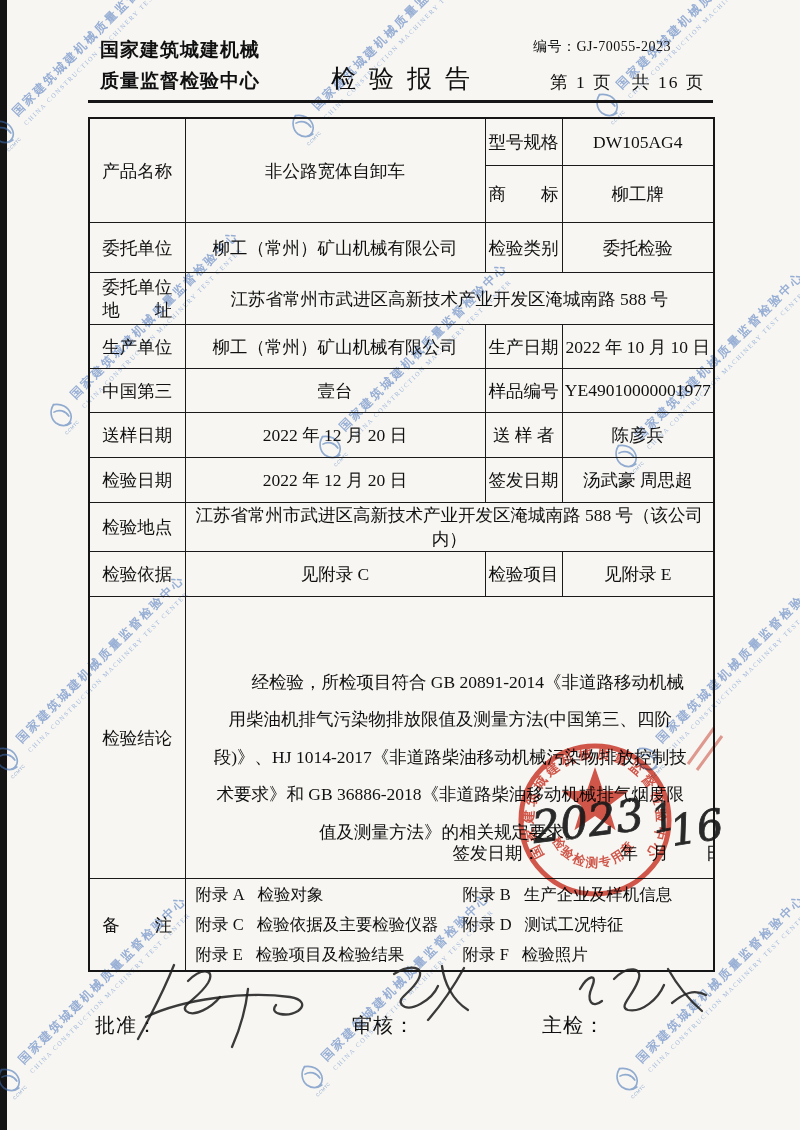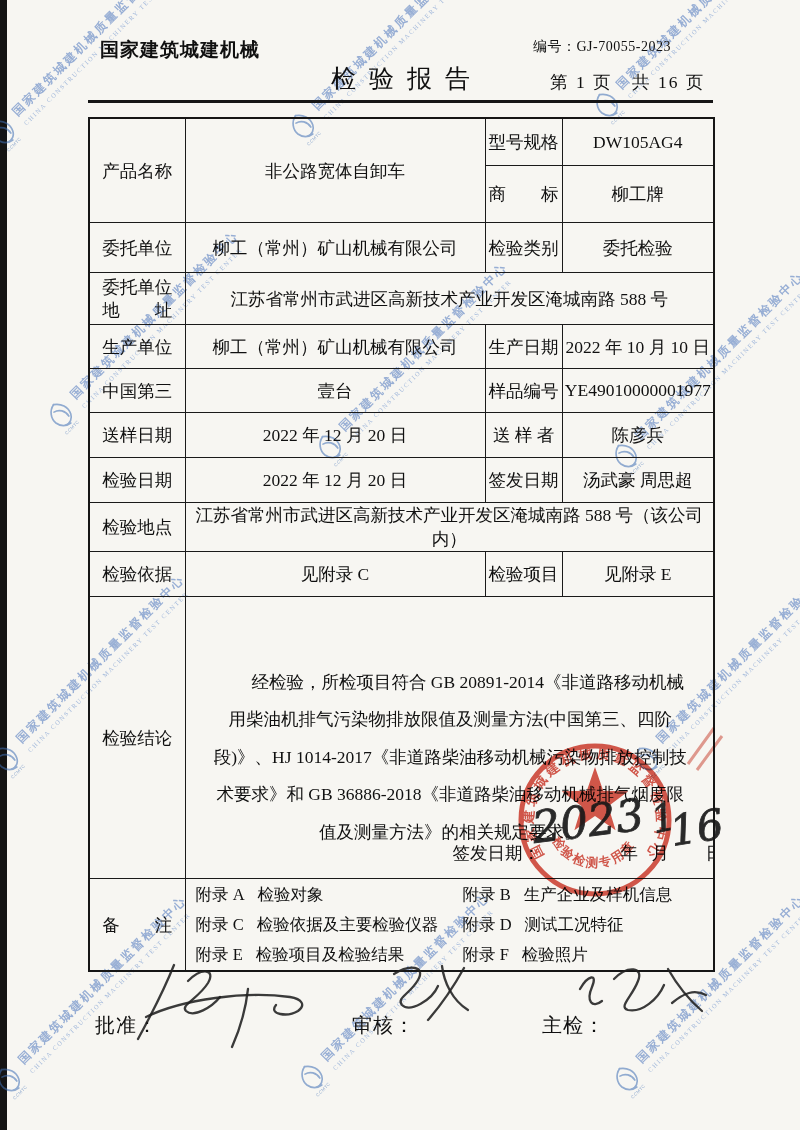--- a/index.html
+++ b/index.html
@@ -193,20 +193,21 @@
       <path d="M13,11 C21,13 26,21 24,30"></path>
       <text x="3" y="47">CCMTC</text>
     </svg>
     <div class="wm-lines">
       <div class="wm-cn">国家建筑城建机械质量监督检验中心</div>
       <div class="wm-en">CHINA CONSTRUCTION MACHINERY TEST CENTER</div>
     </div>
   </div>
     <div class="org">
     <div>国家建筑城建机械</div>
+    <div>质量监督检验中心</div>
   </div>
   <div class="title">检验报告</div>
   <div class="rno">
     <span>编号：</span><span>GJ-70055-2023</span>
   </div>
   <div class="pginfo">第 1 页　共 16 页</div>
   <div class="header-rule"></div>
 
   <table class="rpt">
     <colgroup>

